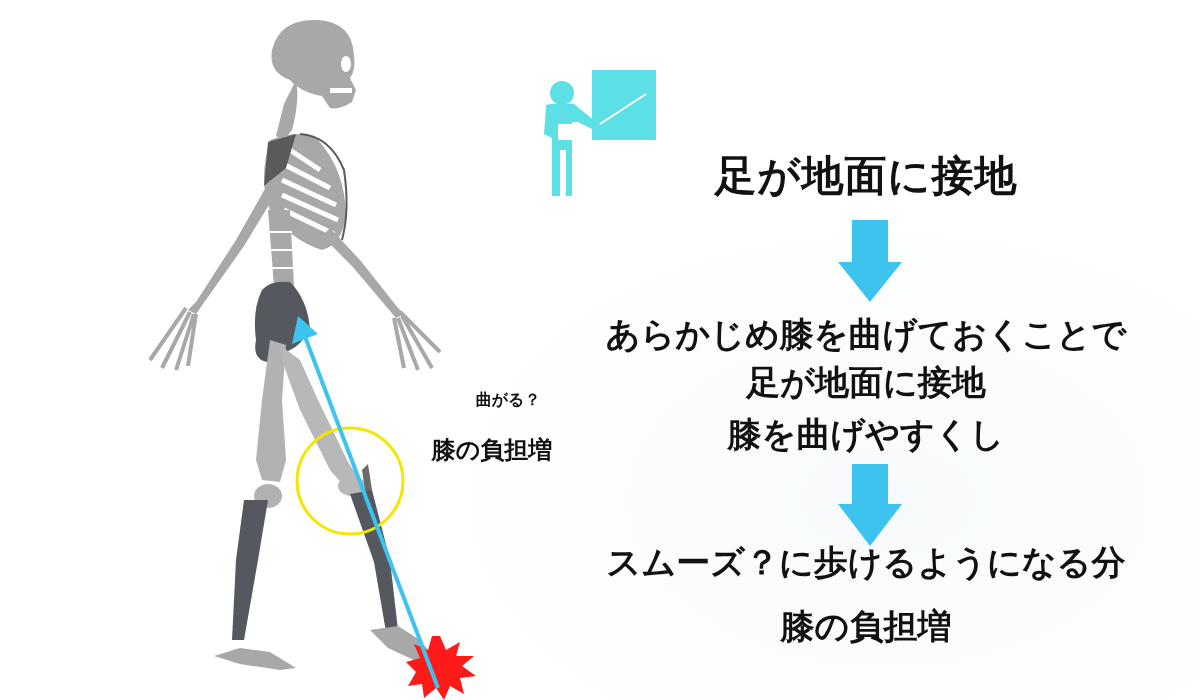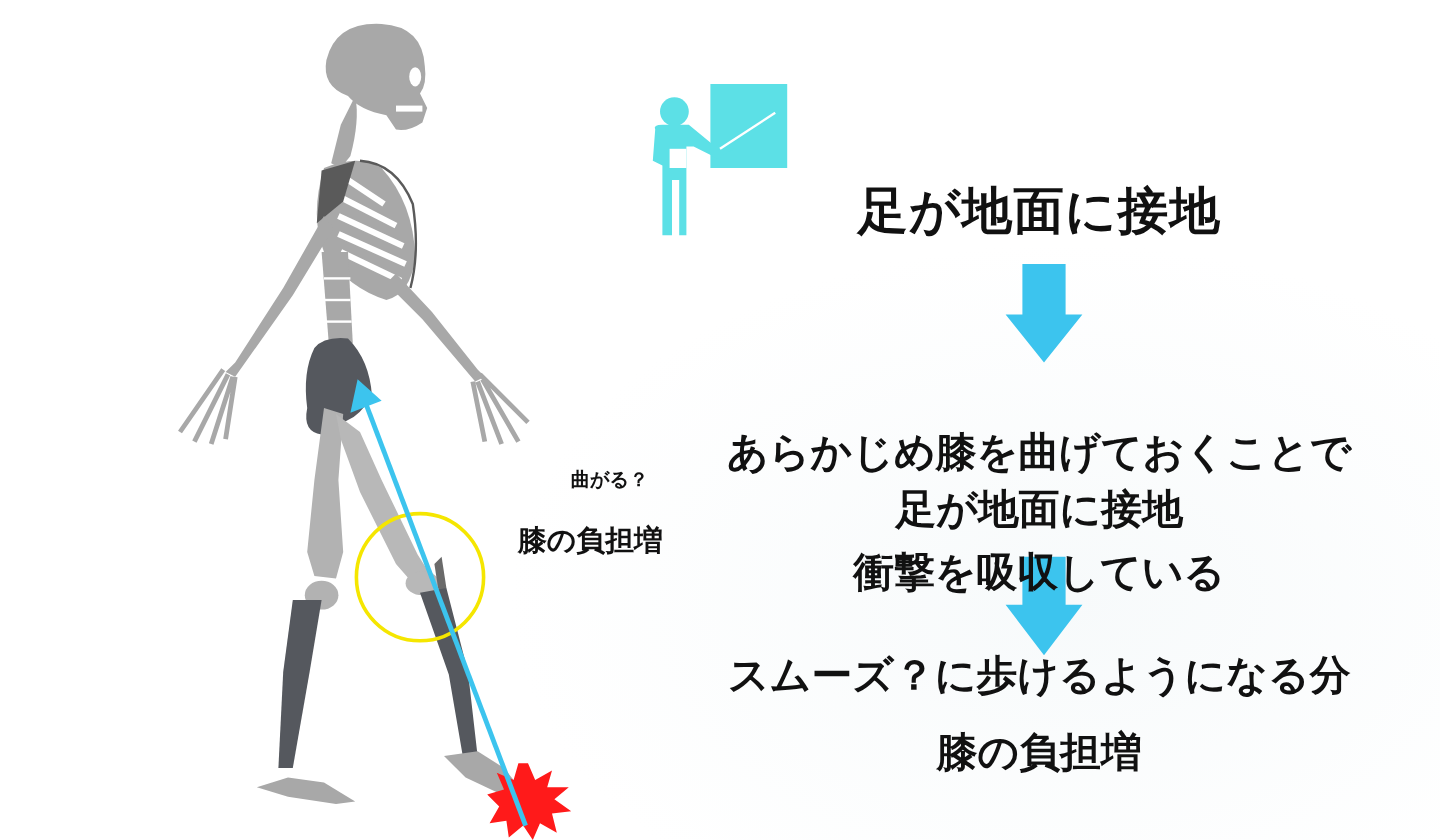--- a/index.html
+++ b/index.html
@@ -10,24 +10,23 @@
     color: #111111;
   }
   .bg-fade {
     position: absolute; left: 420px; top: 200px; width: 780px; height: 500px;
     background: radial-gradient(ellipse at 60% 60%, #f7fafb 0%, #ffffff 70%);
   }
   .stage { position: absolute; left: 0; top: 0; width: 1200px; height: 700px; }
   .txt {
     position: absolute; white-space: nowrap; font-weight: bold; text-align: center;
     transform: translateX(-50%);
-    font-family: Liberation Serif, serif;
   }
   .title { left: 866px; top: 148px; font-size: 42px; letter-spacing: 1px; }
-  .mid { left: 866px; font-size: 34px; line-height: 48px; margin-top: 44px; }
+  .mid { left: 866px; font-size: 34px; line-height: 48px; }
   .mid1 { top: 310px; }
   .mid2 { top: 358px; }
   .mid3 { top: 410px; }
   .bot1 { left: 866px; top: 540px; font-size: 34px; }
   .bot2 { left: 866px; top: 604px; font-size: 34px; }
   .side1 { left: 508px; top: 390px; font-size: 16px; }
   .side2 { left: 492px; top: 434px; font-size: 24px; }
 </style>
 </head>
 <body>
@@ -109,17 +108,17 @@
     <polygon points="852,220 888,220 888,262 902,262 870,302 838,262 852,262"></polygon>
   </g>
   <g fill="#3cc4ee">
     <polygon points="852,464 888,464 888,504 902,504 870,546 838,504 852,504"></polygon>
   </g>
 </svg>
 
 <div class="txt title">足が地面に接地</div>
 <div class="txt mid mid1">あらかじめ膝を曲げておくことで</div>
 <div class="txt mid mid2">足が地面に接地</div>
-<div class="txt mid mid3">衝撃を吸収している</div>
+<div class="txt mid mid3">膝を曲げやすくし</div>
 <div class="txt bot1">スムーズ？に歩けるようになる分</div>
 <div class="txt bot2">膝の負担増</div>
 <div class="txt side1">曲がる？</div>
 <div class="txt side2">膝の負担増</div>
 
 </body></html>

